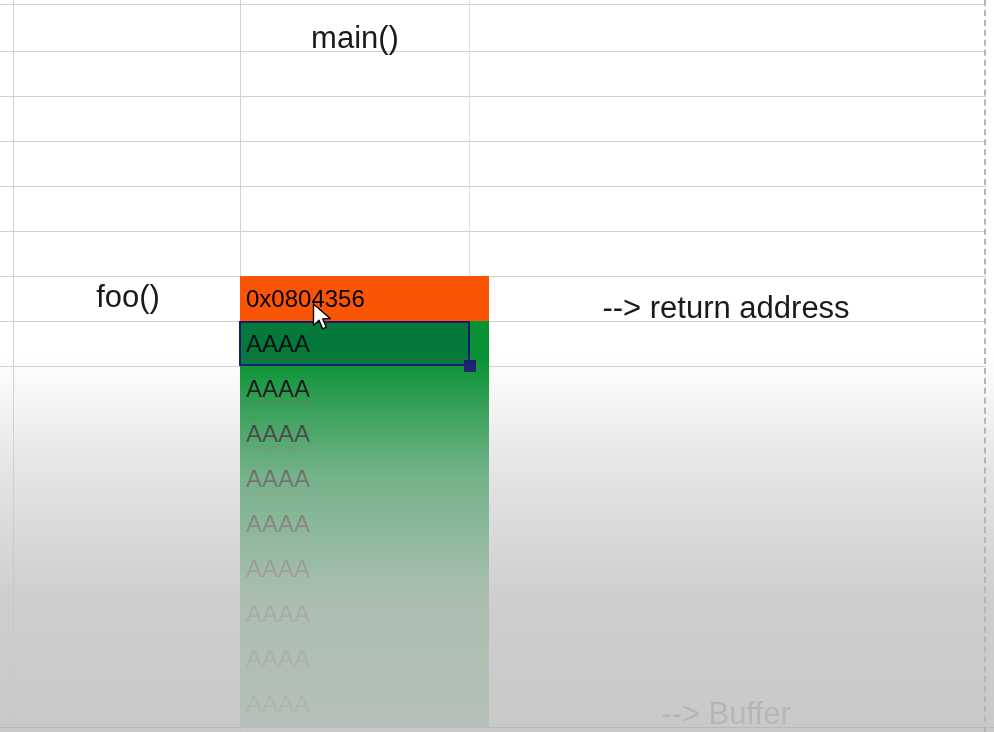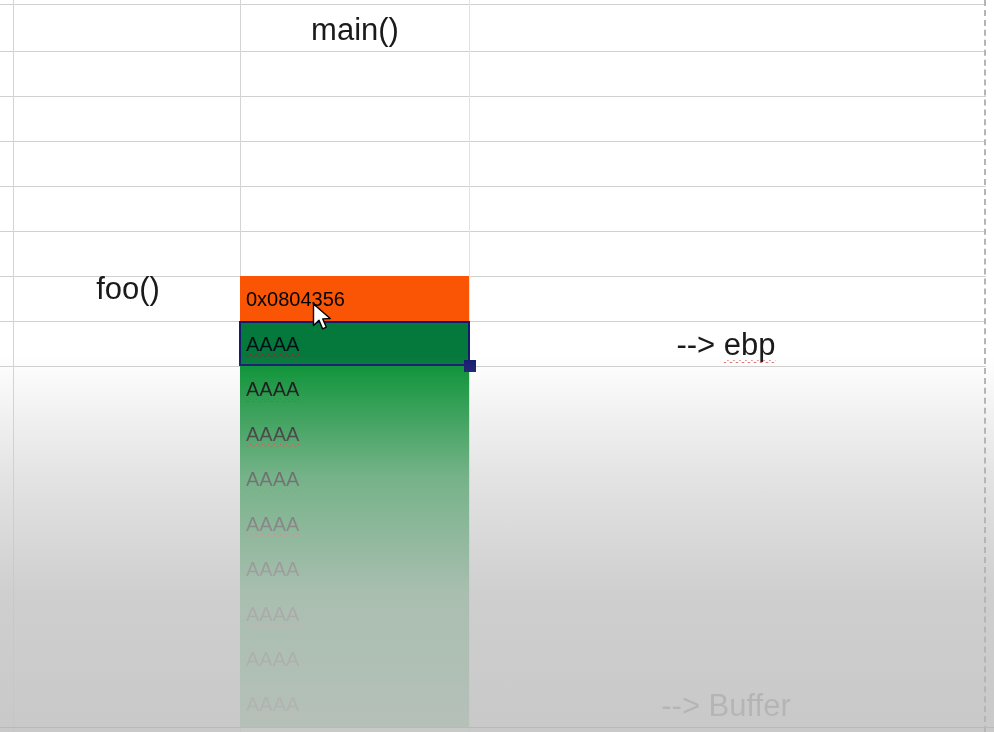--- a/index.html
+++ b/index.html
@@ -80,26 +80,26 @@
   .stack-col {
     position: absolute;
     left: 240px;
     top: 0;
     width: 229px;
     height: 732px;
   }
   .cell {
     position: absolute;
     left: 0;
-    width: 229px;
+    width: 249px;
     box-sizing: border-box;
     display: flex;
     align-items: center;
     padding-left: 6px;
-    font-size: 20px;
+    font-size: 24px;
     line-height: 1;
     color: #000000;
     white-space: nowrap;
   }
   .cell.blank { background: transparent; }
   .cell.ret   { background: #fa5504; }
   .cell.aaaa  { background: #089234; }
 
   
   .squiggle {
@@ -144,21 +144,21 @@
   }
 
   
   .label {
     position: absolute;
     font-size: 31px;
     line-height: 1;
     color: #1a1a1a;
     white-space: nowrap;
   }
-  .label.center { transform: translateX(-50%); }
+  .label.center { transform: translateX(-50%); margin-top: 8px; }
 
   
   .cursor {
     position: absolute;
     left: 312px;
     top: 303px;
     width: 22px;
     height: 30px;
     pointer-events: none;
   }
@@ -226,24 +226,22 @@
       <span class="squiggle">AAAA</span>
     </div>
   </div>
 
   <div class="sel-cell"></div>
   <div class="fill-handle"></div>
 
   <div class="label center" style="left:355px; top:14px">main()</div>
   <div class="label center" style="left:128px; top:273px">foo()</div>
 
-
-  <div class="label center" style="left:726px; top:329px">
-    <span>--&gt;&nbsp;</span><span class="squiggle">ebp</span>
-  </div>
+  <div class="label center" style="left:726px; top:284px">--&gt; return address</div>
+
 
   <div class="label center" style="left:726px; top:690px">--&gt; Buffer</div>
 
   <div class="dim-overlay"></div>
 
   <div class="page-break"></div>
 
   <div class="bottom-rule"></div>
 
   <div class="cursor">

